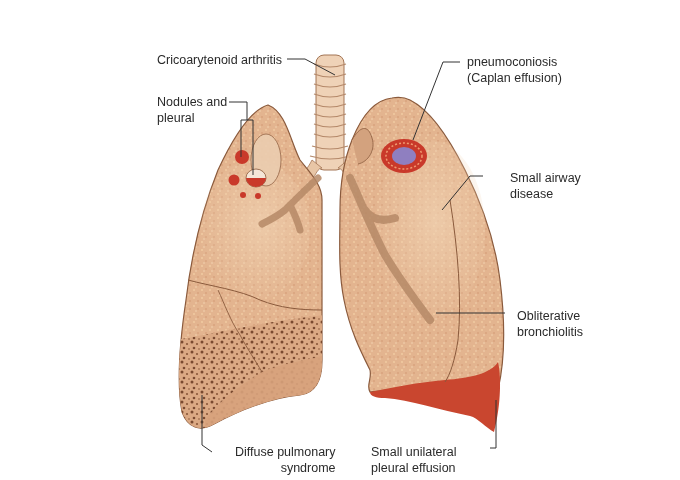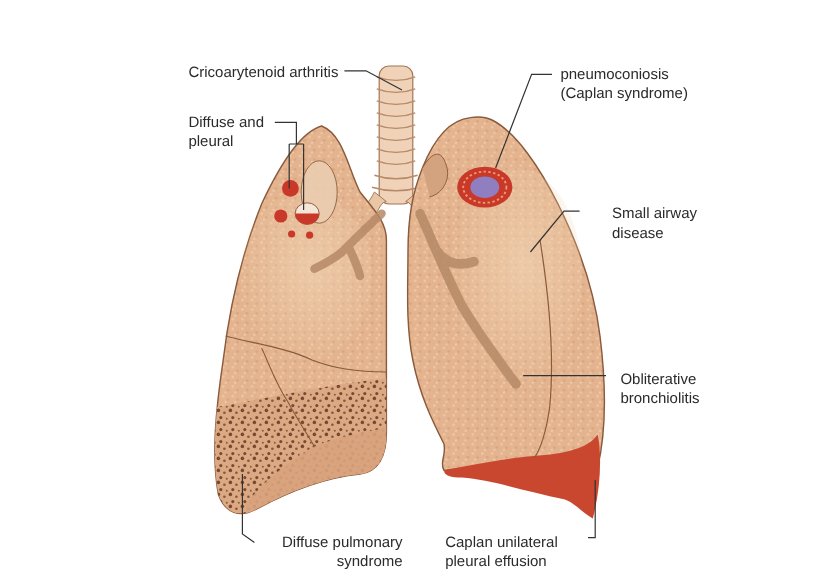--- a/index.html
+++ b/index.html
@@ -111,36 +111,36 @@
       <path d="M202,395 L202,445 L212,452"></path>
       <path d="M490,448 L496,448 L496,400"></path>
     </g>
   </svg>
 
   
   <div class="label" style="left:157px; top:52px;">
     <span>Cricoarytenoid arthritis</span>
   </div>
   <div class="label" style="left:157px; top:94px;">
-    <span>Diffuse and</span>
+    <span>Nodules and</span>
     <span>pleural</span>
   </div>
   <div class="label" style="left:467px; top:54px;">
     <span>pneumoconiosis</span>
-    <span>(Caplan syndrome)</span>
+    <span>(Caplan effusion)</span>
   </div>
   <div class="label" style="left:510px; top:170px;">
     <span>Small airway</span>
     <span>disease</span>
   </div>
   <div class="label" style="left:517px; top:308px;">
     <span>Obliterative</span>
     <span>bronchiolitis</span>
   </div>
   <div class="label" style="left:235px; top:444px;text-align:right;">
     <span>Diffuse pulmonary</span>
     <span>syndrome</span>
   </div>
   <div class="label" style="left:371px; top:444px;">
-    <span>Caplan unilateral</span>
+    <span>Small unilateral</span>
     <span>pleural effusion</span>
   </div>
 </div>
 
 </body></html>

